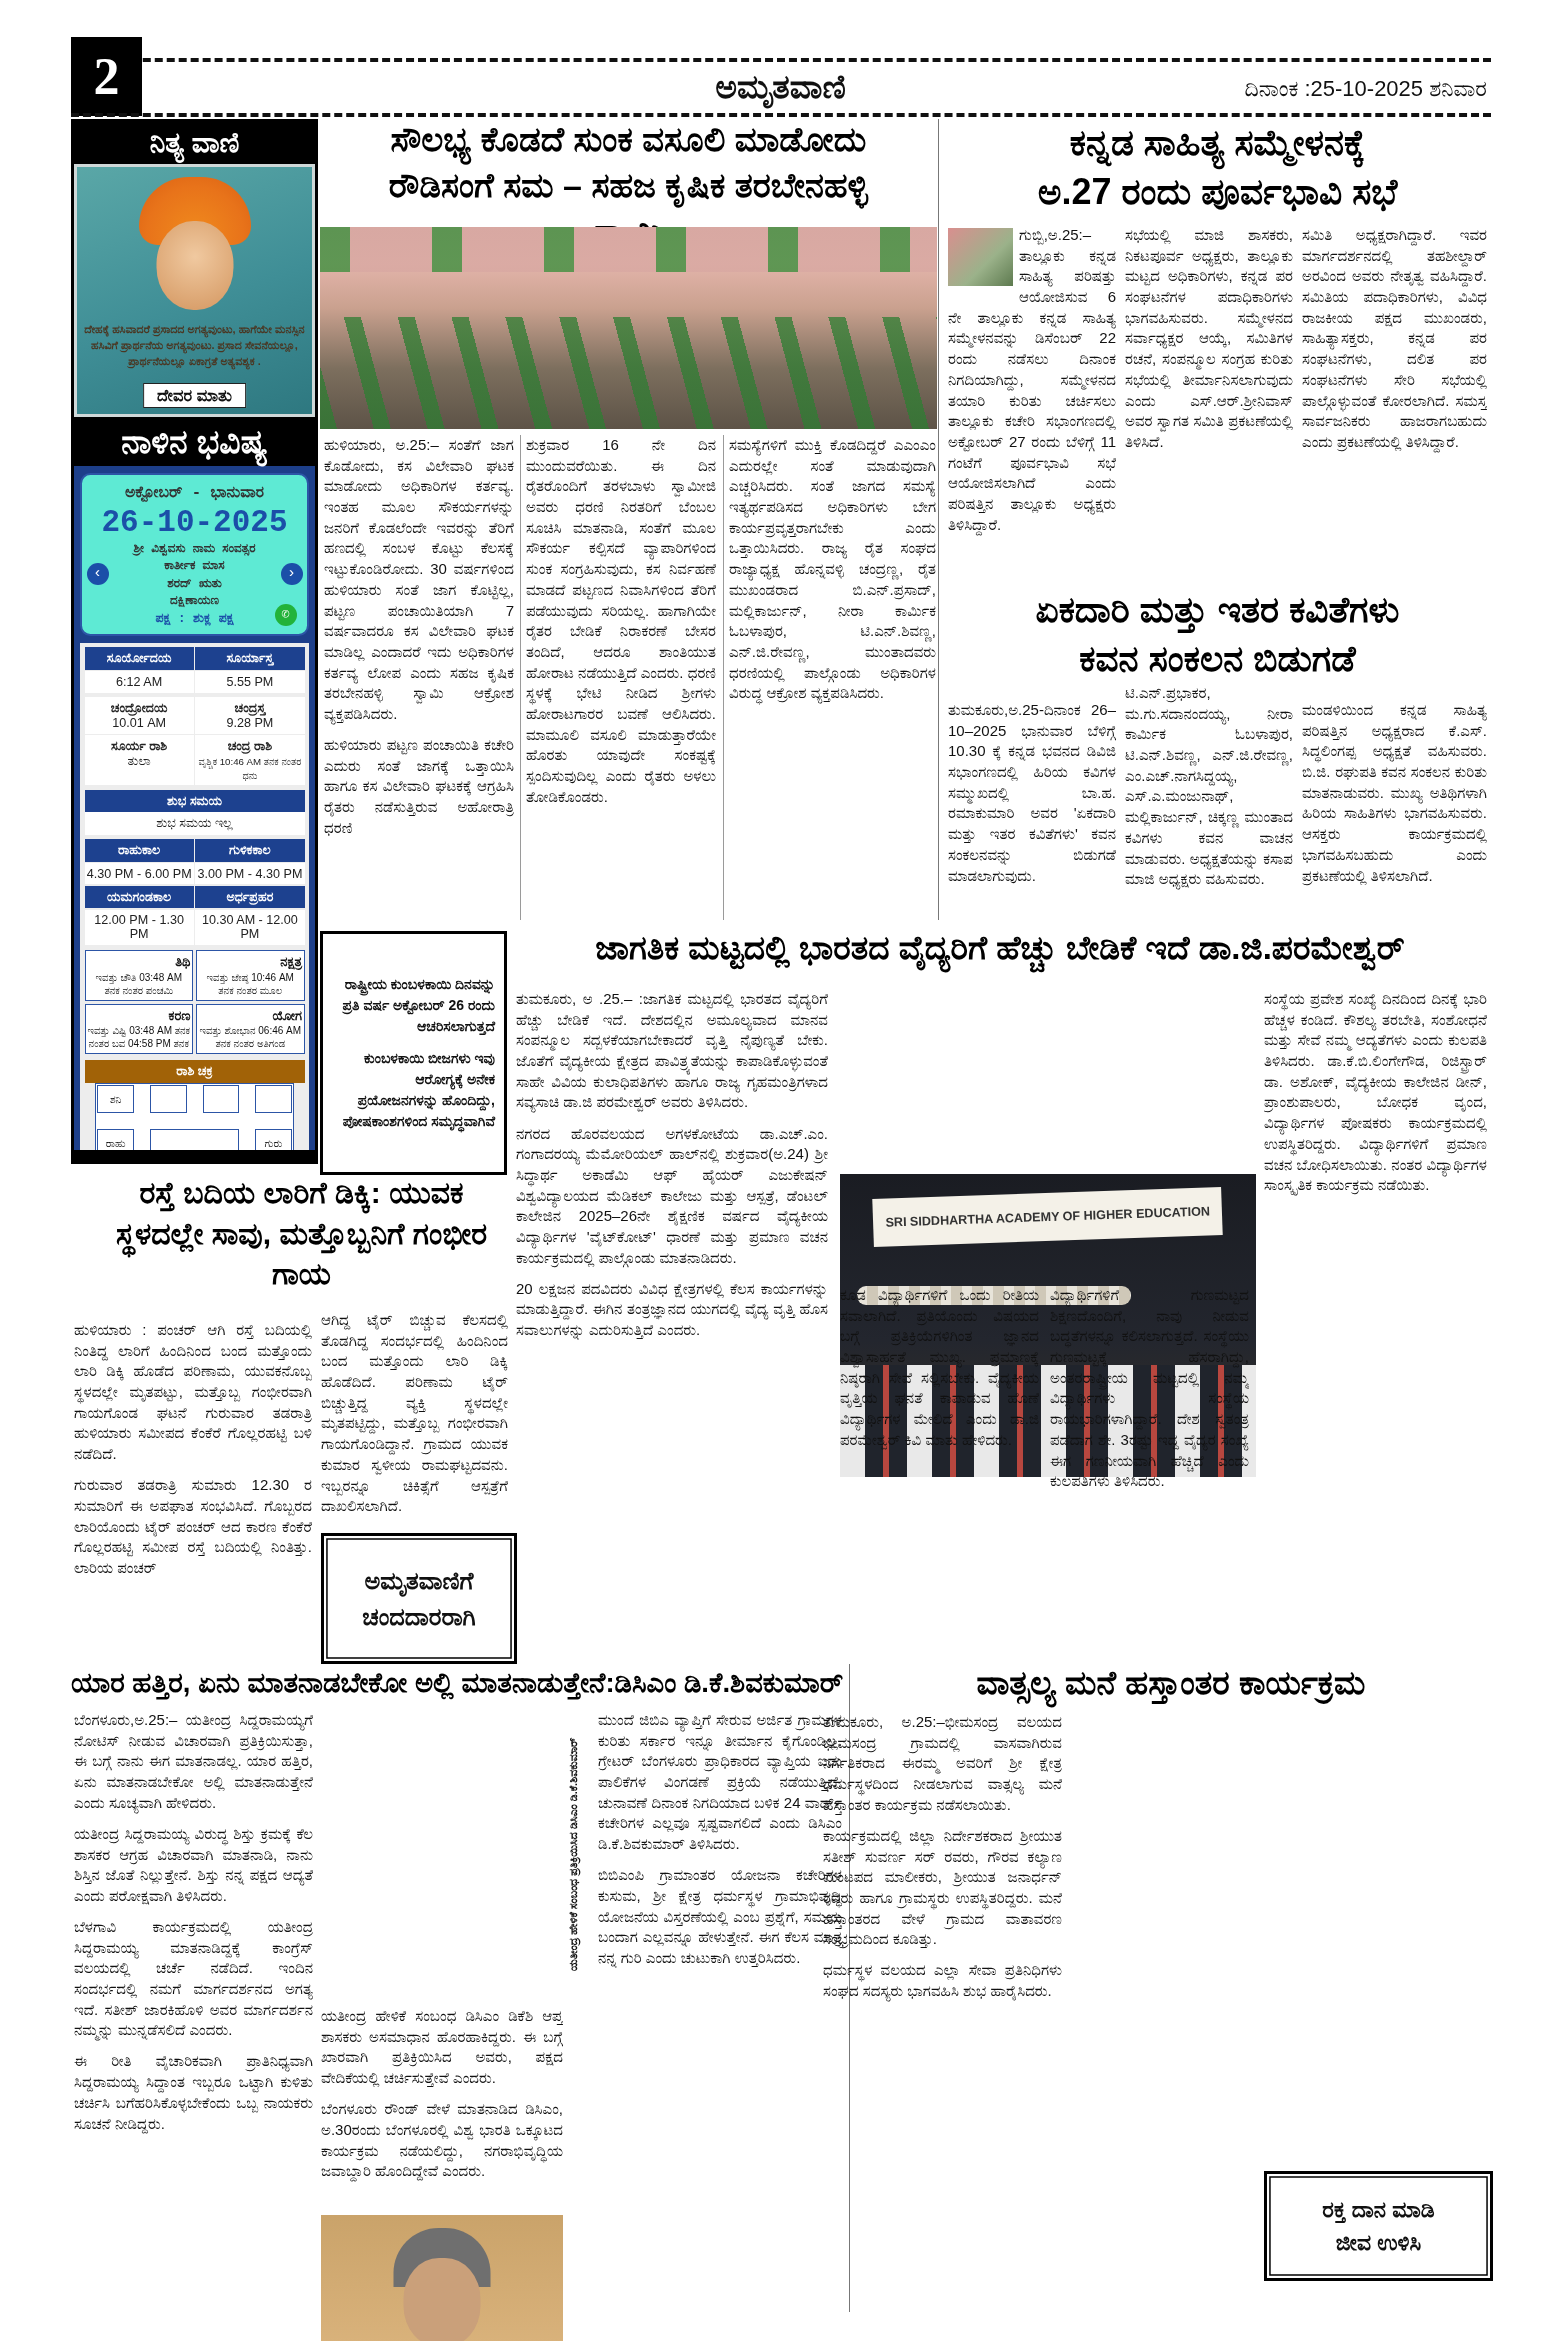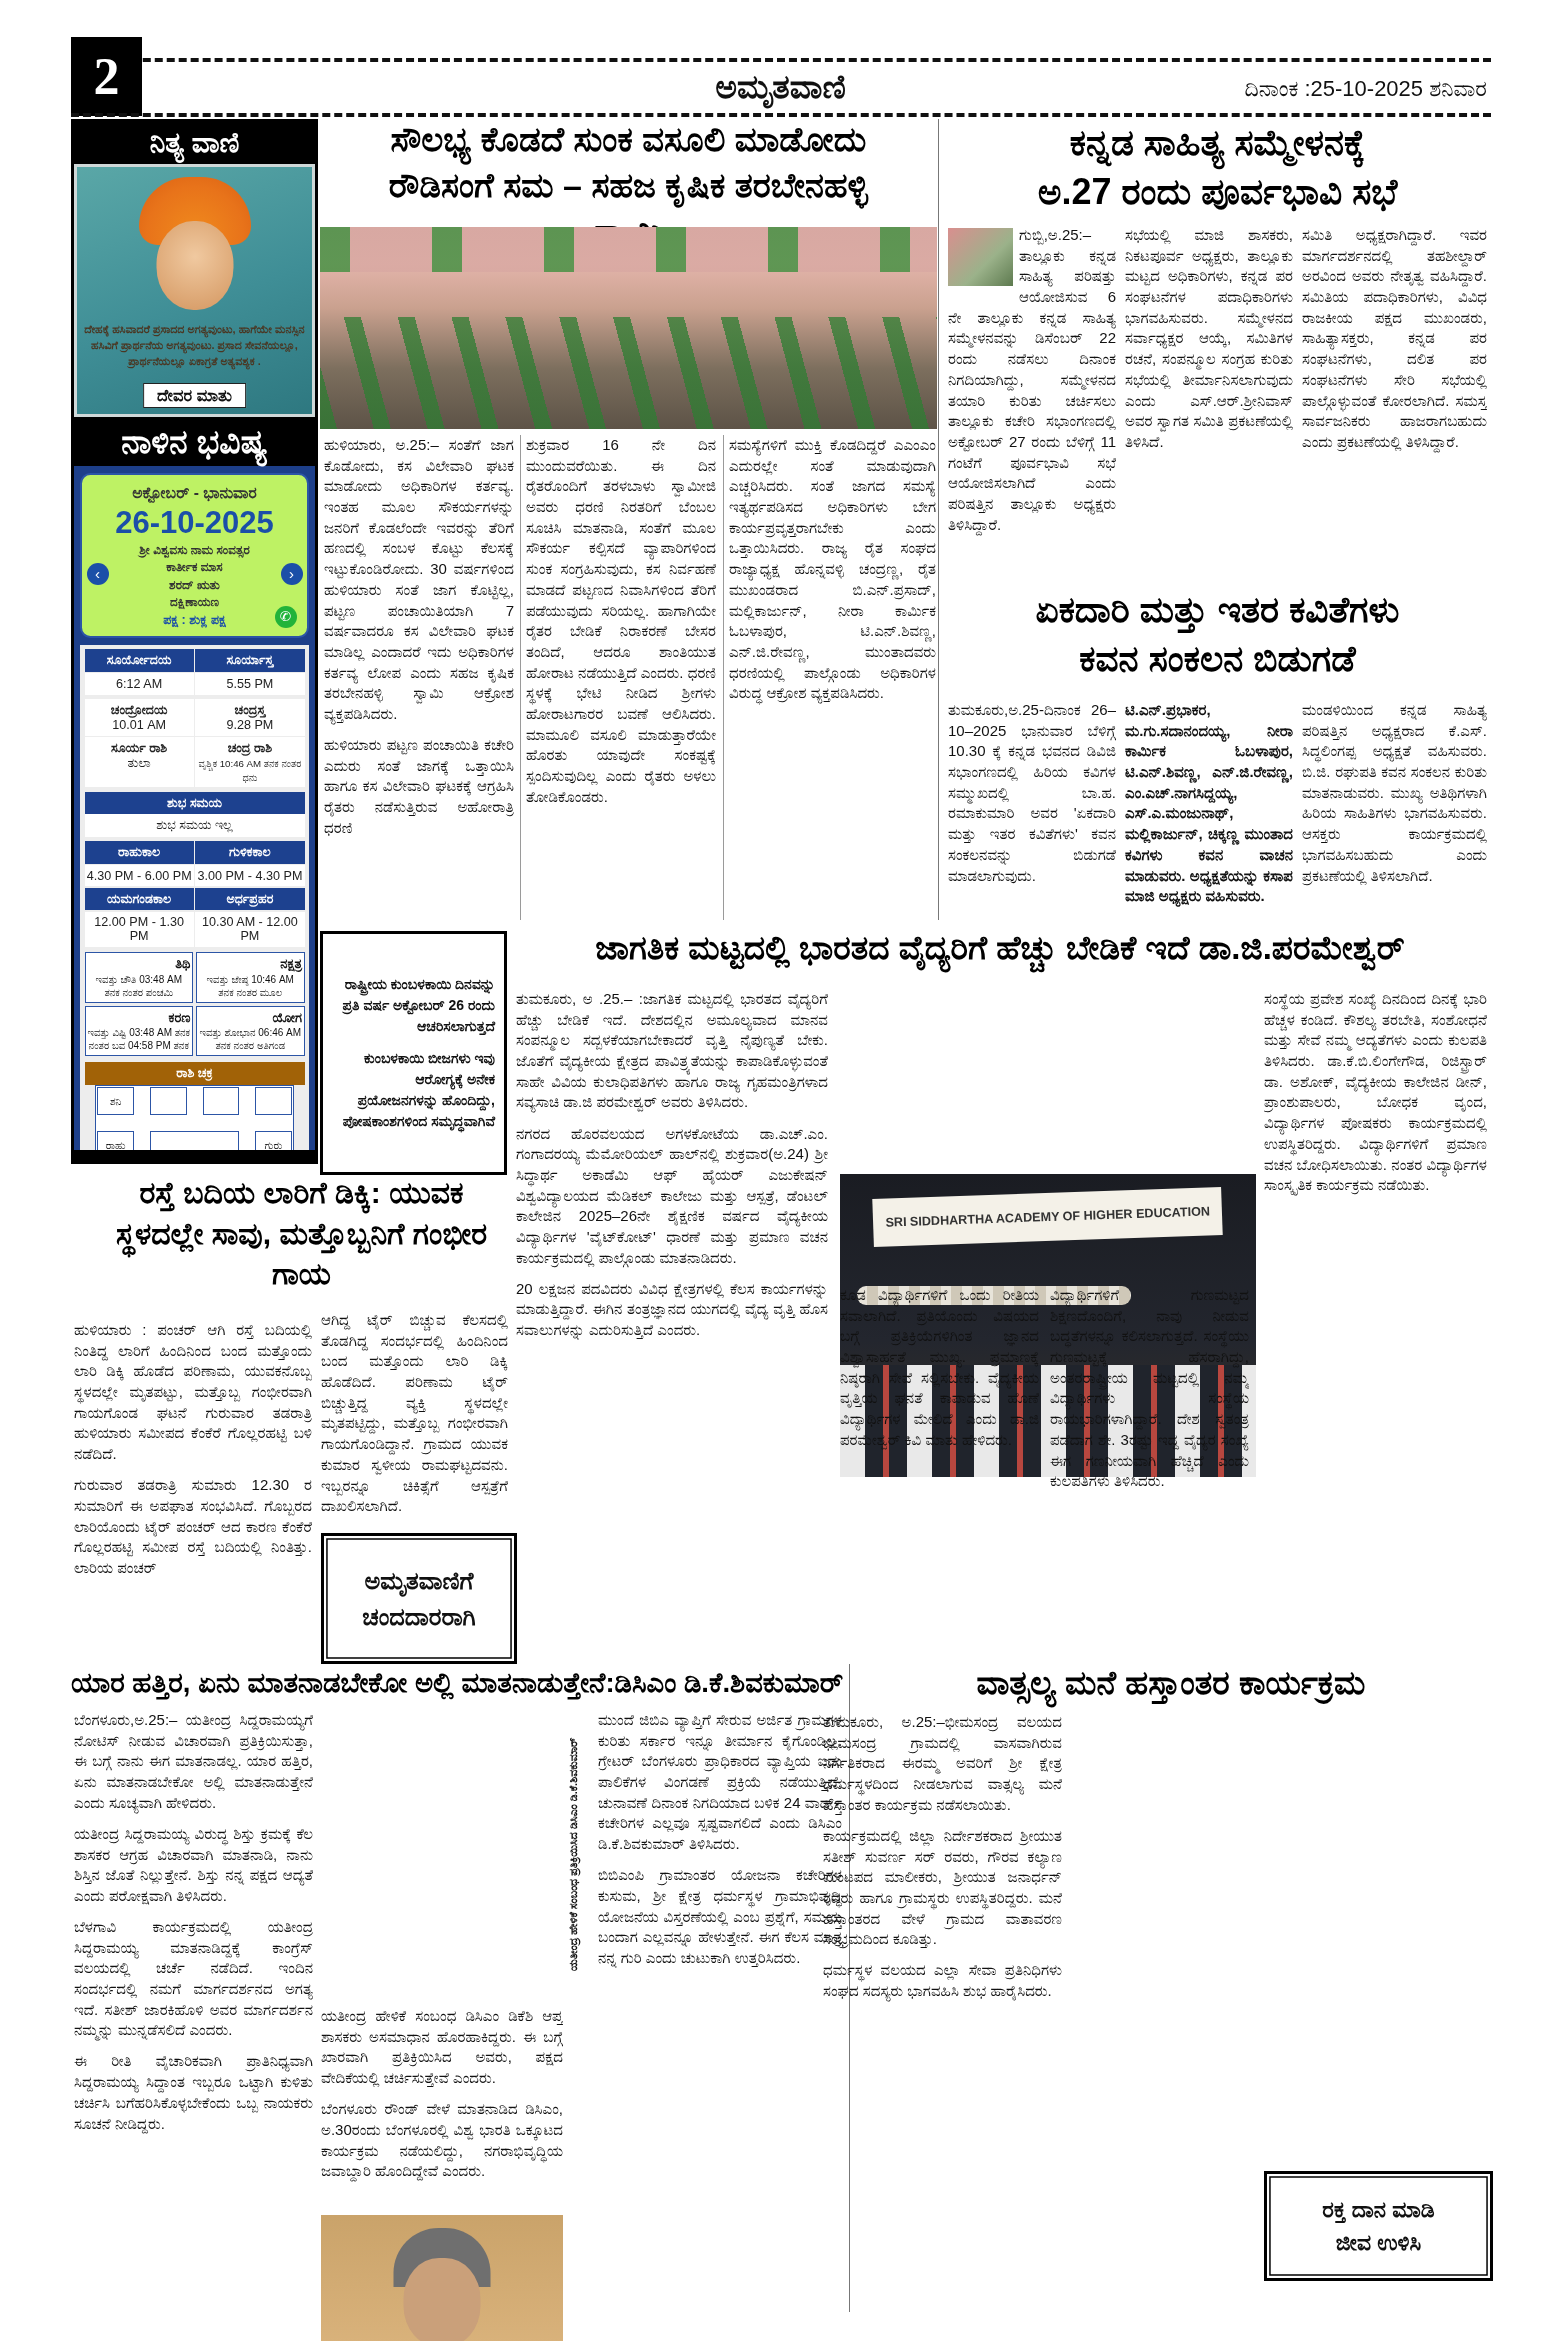--- a/index.html
+++ b/index.html
@@ -19,22 +19,22 @@
   .turban{position:absolute;left:50%;top:10.4px;transform:translateX(-50%);width:112px;height:68px;
           background:radial-gradient(circle at 50% 85%,#f08a1d 0%,#e8731a 60%,#d95f12 100%);
           border-radius:59px 59px 22px 22px;}
   .face{position:absolute;left:50%;top:54px;transform:translateX(-50%);width:77px;height:89px;
         background:radial-gradient(circle at 50% 40%,#f0c9a0 0%,#d9a06c 80%);border-radius:48%;}
   .guru-quote{position:absolute;left:6px;right:6px;top:155px;color:#4a3622;font-weight:bold;
               font-size:11px;line-height:1.45;text-align:center;}
   .devara{position:absolute;left:50%;bottom:6px;transform:translateX(-50%);background:#fff;
           border:1.5px solid #222;color:#111;font-weight:bold;font-size:16.4px;padding:2.2px 13.4px;white-space:nowrap;}
   .bluepanel{background:#1d3f8a;padding:7.4px 6px;box-sizing:border-box;overflow:hidden;}
-  .calcard{position:relative;background:#bef264;border:2.2px solid #2c55a6;border-radius:10.4px;
-           text-align:center;padding:7.4px 19.3px;box-sizing:border-box;}
+  .calcard{position:relative;background:#5eead4;border:2.2px solid #2c55a6;border-radius:10.4px;
+           text-align:center;padding:7.4px 19.3px;box-sizing:border-box;font-family:Liberation Mono, monospace;}
   .cal-month{font-size:15.6px;font-weight:bold;color:#333;line-height:1.3;}
   .cal-date{font-size:31px;font-weight:bold;color:#1b4fa8;margin:1.5px 0;}
   .cal-line{font-size:12px;font-weight:bold;color:#333;line-height:1.45;}
   .cal-paksha{font-size:12.6px;font-weight:bold;color:#1b4fa8;margin-top:1.5px;}
   .navbtn{position:absolute;top:88px;width:22px;height:22px;border-radius:50%;background:#1b4fa8;
           color:#fff;font-size:15px;line-height:22px;text-align:center;cursor:pointer;}
   .wa{position:absolute;right:10.4px;bottom:7.4px;width:22px;height:22px;border-radius:50%;
       background:#22b33a;color:#fff;font-size:13.4px;line-height:22px;text-align:center;}
   .gray{background:#ededed;margin-top:7.4px;padding:4.5px;box-sizing:border-box;}
   .trow{display:grid;grid-template-columns:1fr 1fr;gap:1.5px;margin-bottom:1.5px;}
@@ -219,21 +219,21 @@
     <p>ಸಮಿತಿ ಅಧ್ಯಕ್ಷರಾಗಿದ್ದಾರೆ. ಇವರ ಮಾರ್ಗದರ್ಶನದಲ್ಲಿ ತಹಶೀಲ್ದಾರ್ ಅರವಿಂದ ಅವರು ನೇತೃತ್ವ ವಹಿಸಿದ್ದಾರೆ. ಸಮಿತಿಯ ಪದಾಧಿಕಾರಿಗಳು, ವಿವಿಧ ರಾಜಕೀಯ ಪಕ್ಷದ ಮುಖಂಡರು, ಸಾಹಿತ್ಯಾಸಕ್ತರು, ಕನ್ನಡ ಪರ ಸಂಘಟನೆಗಳು, ದಲಿತ ಪರ ಸಂಘಟನೆಗಳು ಸೇರಿ ಸಭೆಯಲ್ಲಿ ಪಾಲ್ಗೊಳ್ಳುವಂತೆ ಕೋರಲಾಗಿದೆ. ಸಮಸ್ತ ಸಾರ್ವಜನಿಕರು ಹಾಜರಾಗಬಹುದು ಎಂದು ಪ್ರಕಟಣೆಯಲ್ಲಿ ತಿಳಿಸಿದ್ದಾರೆ.</p>
   </div>
 
   <div class="abs hl" style="left:948px;top:586px;width:539px;font-size:36px;">
     <span>ಏಕದಾರಿ ಮತ್ತು ಇತರ ಕವಿತೆಗಳು</span><br>
     <span>ಕವನ ಸಂಕಲನ ಬಿಡುಗಡೆ</span>
   </div>
   <div class="abs col" style="left:948px;top:700px;width:168px;height:220px;">
     <p>ತುಮಕೂರು,ಅ.25-ದಿನಾಂಕ 26–10–2025 ಭಾನುವಾರ ಬೆಳಿಗ್ಗೆ 10.30 ಕ್ಕೆ ಕನ್ನಡ ಭವನದ ಡಿವಿಜಿ ಸಭಾಂಗಣದಲ್ಲಿ ಹಿರಿಯ ಕವಿಗಳ ಸಮ್ಮುಖದಲ್ಲಿ ಬಾ.ಹ. ರಮಾಕುಮಾರಿ ಅವರ 'ಏಕದಾರಿ ಮತ್ತು ಇತರ ಕವಿತೆಗಳು' ಕವನ ಸಂಕಲನವನ್ನು ಬಿಡುಗಡೆ ಮಾಡಲಾಗುವುದು.</p>
   </div>
-  <div class="abs col" style="left:1125px;top:700px;width:168px;height:220px;font-weight:bold;">
+  <div class="abs col" style="left:1125px;top:683px;width:168px;height:220px;">
     <p>ಟಿ.ಎನ್.ಪ್ರಭಾಕರ, ಮ.ಗು.ಸದಾನಂದಯ್ಯ, ನೀರಾ ಕಾರ್ಮಿಕ ಓಬಳಾಪುರ, ಟಿ.ಎನ್.ಶಿವಣ್ಣ, ಎನ್.ಜಿ.ರೇವಣ್ಣ, ಎಂ.ಎಚ್.ನಾಗಸಿದ್ದಯ್ಯ, ಎಸ್.ಎ.ಮಂಜುನಾಥ್, ಮಲ್ಲಿಕಾರ್ಜುನ್, ಚಿಕ್ಕಣ್ಣ ಮುಂತಾದ ಕವಿಗಳು ಕವನ ವಾಚನ ಮಾಡುವರು. ಅಧ್ಯಕ್ಷತೆಯನ್ನು ಕಸಾಪ ಮಾಜಿ ಅಧ್ಯಕ್ಷರು ವಹಿಸುವರು.</p>
   </div>
   <div class="abs col" style="left:1302px;top:700px;width:185px;height:220px;">
     <p>ಮಂಡಳಿಯಿಂದ ಕನ್ನಡ ಸಾಹಿತ್ಯ ಪರಿಷತ್ತಿನ ಅಧ್ಯಕ್ಷರಾದ ಕೆ.ಎಸ್. ಸಿದ್ಧಲಿಂಗಪ್ಪ ಅಧ್ಯಕ್ಷತೆ ವಹಿಸುವರು. ಬಿ.ಜಿ. ರಘುಪತಿ ಕವನ ಸಂಕಲನ ಕುರಿತು ಮಾತನಾಡುವರು. ಮುಖ್ಯ ಅತಿಥಿಗಳಾಗಿ ಹಿರಿಯ ಸಾಹಿತಿಗಳು ಭಾಗವಹಿಸುವರು. ಆಸಕ್ತರು ಕಾರ್ಯಕ್ರಮದಲ್ಲಿ ಭಾಗವಹಿಸಬಹುದು ಎಂದು ಪ್ರಕಟಣೆಯಲ್ಲಿ ತಿಳಿಸಲಾಗಿದೆ.</p>
   </div>
 
   <div class="abs infobox" style="left:320px;top:931px;width:187px;height:244px;font-size:14px;line-height:1.5;">
     <div>ರಾಷ್ಟ್ರೀಯ ಕುಂಬಳಕಾಯಿ ದಿನವನ್ನು ಪ್ರತಿ ವರ್ಷ ಅಕ್ಟೋಬರ್ 26 ರಂದು ಆಚರಿಸಲಾಗುತ್ತದೆ</div>
     <div style="margin-top:10.4px;font-weight:normal;font-weight:bold;">ಕುಂಬಳಕಾಯಿ ಬೀಜಗಳು ಇವು ಆರೋಗ್ಯಕ್ಕೆ ಅನೇಕ ಪ್ರಯೋಜನಗಳನ್ನು ಹೊಂದಿದ್ದು, ಪೋಷಕಾಂಶಗಳಿಂದ ಸಮೃದ್ಧವಾಗಿವೆ</div>
   </div>

